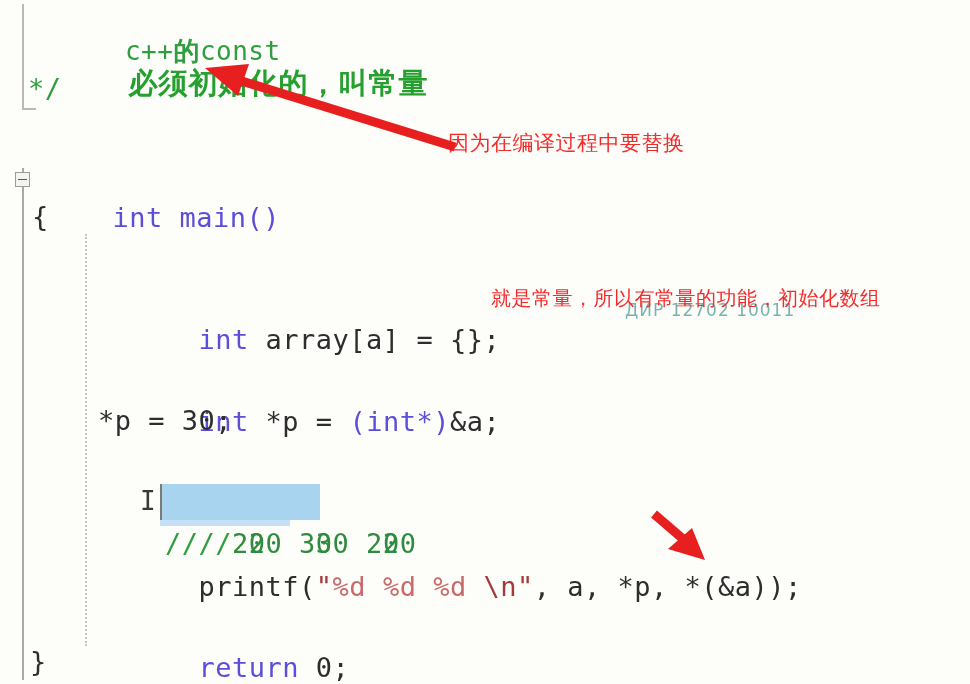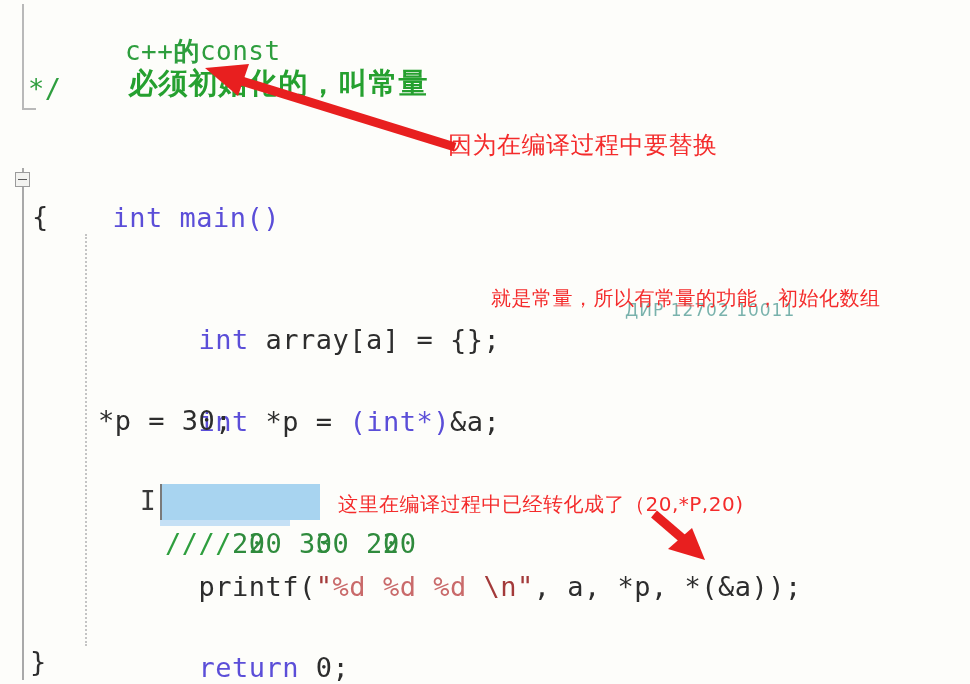--- a/index.html
+++ b/index.html
@@ -112,21 +112,21 @@
     font-size: 26px;
     color: #3a3a3a;
     line-height: 1;
   }
 
   
   .annot {
     position: absolute;
     font-family: "DejaVu Sans", "Liberation Sans", sans-serif;
     color: #f42b2b;
-    font-size: 24px;
+    font-size: 21px;
     white-space: nowrap;
     letter-spacing: 0.5px;
   }
   .annot-sm { font-size: 20px; }
 
   .watermark {
     position: absolute;
     font-family: "DejaVu Sans", "Liberation Sans", sans-serif;
     font-size: 17px;
     color: #0f766e;
@@ -210,21 +210,20 @@
 
   <div class="mouse-ibeam" style="left:140px; top:488px; z-index:6;">I</div>
 
   <div class="annot" style="left:448px; top:129px;">因为在编译过程中要替换</div>
 
   <div class="watermark" style="left:625px; top:300px;">ДИР 12702 10011</div>
 
   <div class="annot annot-sm" style="left:491px; top:285px; z-index:4;">就是常量，所以有常量的功能，初始化数组</div>
 
 
-  <div class="annot annot-sm" style="left:338px; top:491px;">这里在编译过程中已经转化成了（20,*P,20)</div>
 
   <svg class="arrow-svg" viewBox="0 0 970 684">
 
     <g>
       <line x1="455" y1="147" x2="232" y2="78" stroke="#e81f1f" stroke-width="9" stroke-linecap="butt"></line>
       <polygon points="205,68 249,64 238,96" fill="#e81f1f"></polygon>
     </g>
 
     <g>
       <line x1="654" y1="514" x2="697" y2="551" stroke="#e81f1f" stroke-width="9" stroke-linecap="butt"></line>

